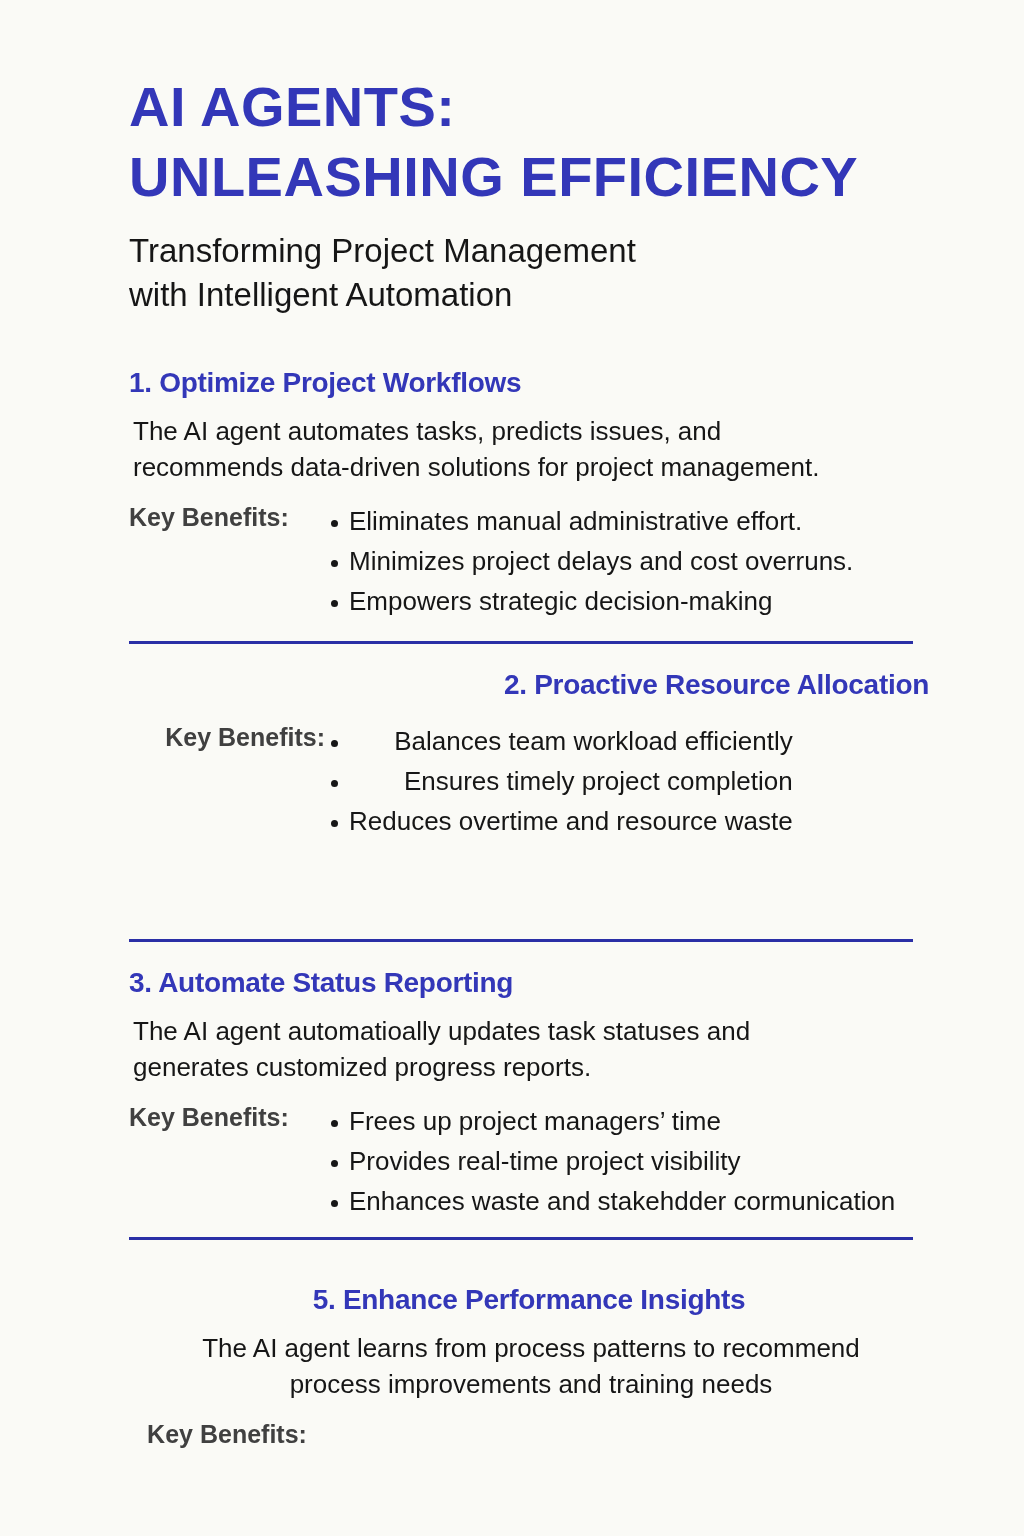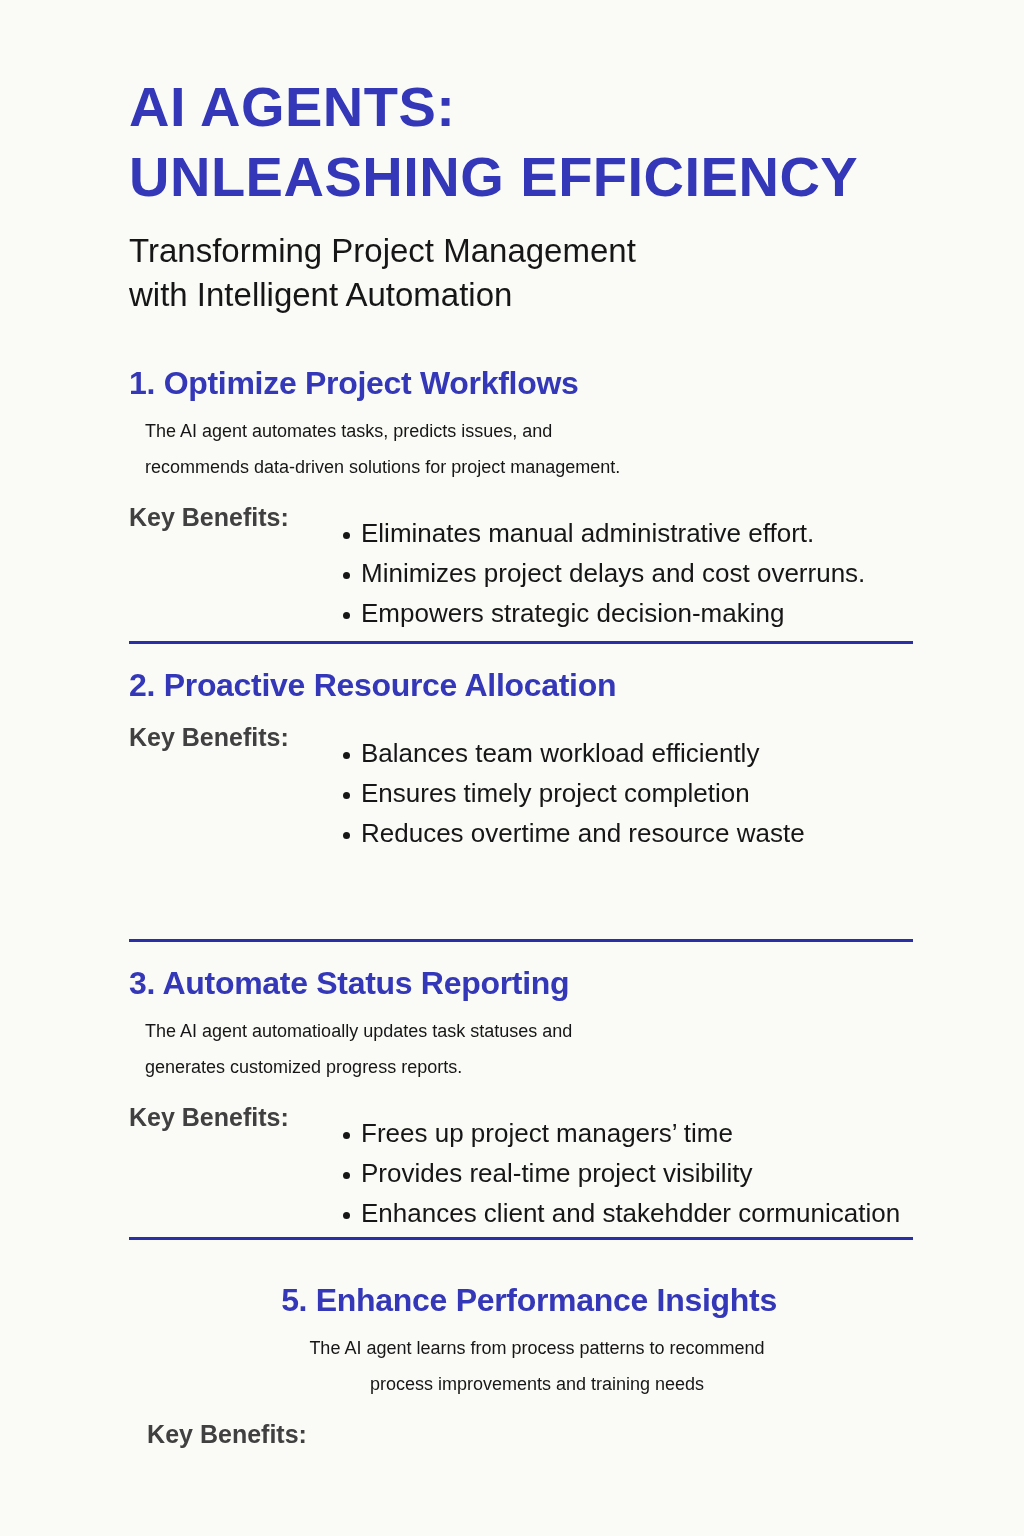--- a/index.html
+++ b/index.html
@@ -49,47 +49,47 @@
   .subtitle span { display: block; }
 
   .section {
     position: absolute;
     left: 0;
     width: 800px;
   }
   .section-title {
     margin: 0;
     font-weight: 700;
-    font-size: 32px;
+    font-size: 28px;
     line-height: 40px;
     color: #3337b8;
     letter-spacing: -0.3px;
   }
   .section-desc {
-    margin: 10px 0 0 16px;
-    font-size: 18px;
+    margin: 10px 0 0 4px;
+    font-size: 26px;
     line-height: 36px;
     color: #161616;
   }
   .section-desc span { display: block; white-space: nowrap; }
   .benefits {
     display: flex;
     margin-top: 12px;
   }
   .benefits-label {
     width: 196px;
     flex: 0 0 196px;
     font-weight: 700;
     font-size: 25px;
     line-height: 40px;
     color: #404040;
   }
   .benefits-list {
     list-style: none;
-    margin: 16px;
+    margin: 4px;
     padding: 0;
   }
   .benefits-list li {
     font-size: 26px;
     line-height: 40px;
     white-space: nowrap;
     color: #161616;
     position: relative;
     padding-left: 20px;
   }
@@ -133,21 +133,21 @@
     <div class="benefits">
       <div class="benefits-label">Key Benefits:</div>
       <ul class="benefits-list">
         <li>Eliminates manual administrative effort.</li>
         <li>Minimizes project delays and cost overruns.</li>
         <li>Empowers strategic decision-making</li>
       </ul>
     </div>
   </div>
 
-  <div class="section" style="top:665px;">
+  <div class="section" style="top:665px;text-align:right;">
     <h2 class="section-title">2. Proactive Resource Allocation</h2>
     <div class="benefits">
       <div class="benefits-label">Key Benefits:</div>
       <ul class="benefits-list">
         <li>Balances team workload efficiently</li>
         <li>Ensures timely project completion</li>
         <li>Reduces overtime and resource waste</li>
       </ul>
     </div>
   </div>
@@ -156,21 +156,21 @@
     <h2 class="section-title">3. Automate Status Reporting</h2>
     <p class="section-desc">
       <span>The AI agent automatioally updates task statuses and</span>
       <span>generates customized progress reports.</span>
     </p>
     <div class="benefits">
       <div class="benefits-label">Key Benefits:</div>
       <ul class="benefits-list">
         <li>Frees up project managers’ time</li>
         <li>Provides real-time project visibility</li>
-        <li>Enhances client and stakehdder cormunication</li>
+        <li>Enhances waste and stakehdder cormunication</li>
       </ul>
     </div>
   </div>
 
   <div class="section" style="top:1280px;text-align:center;">
     <h2 class="section-title">5. Enhance Performance Insights</h2>
     <p class="section-desc">
       <span>The AI agent learns from process patterns to recommend</span>
       <span>process improvements and training needs</span>
     </p>

